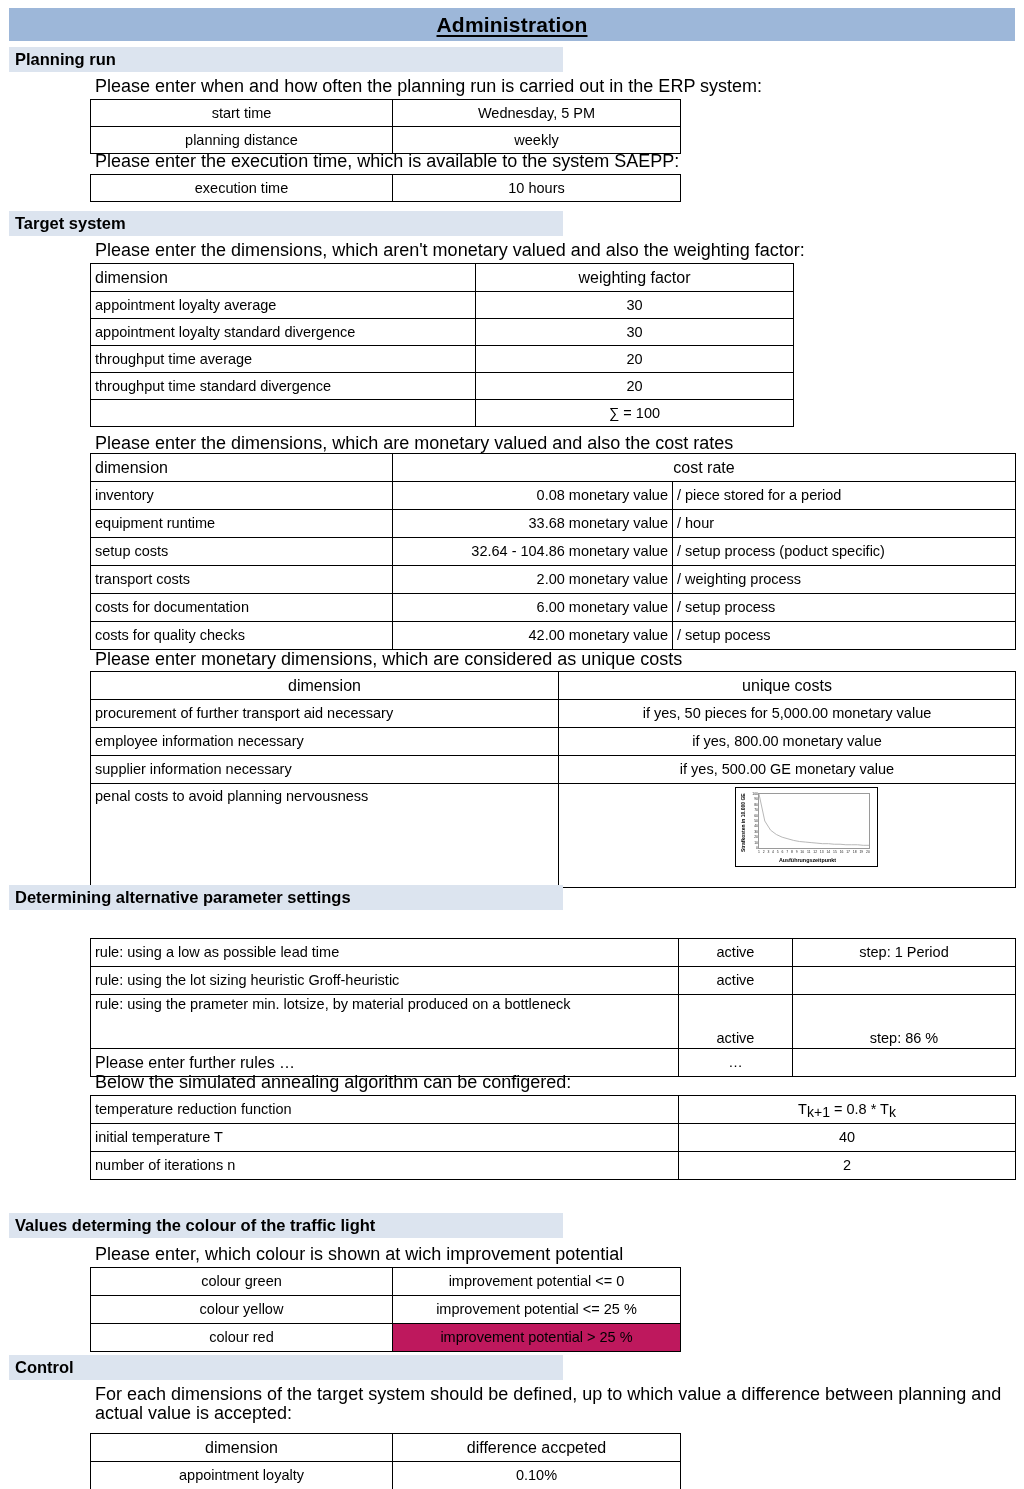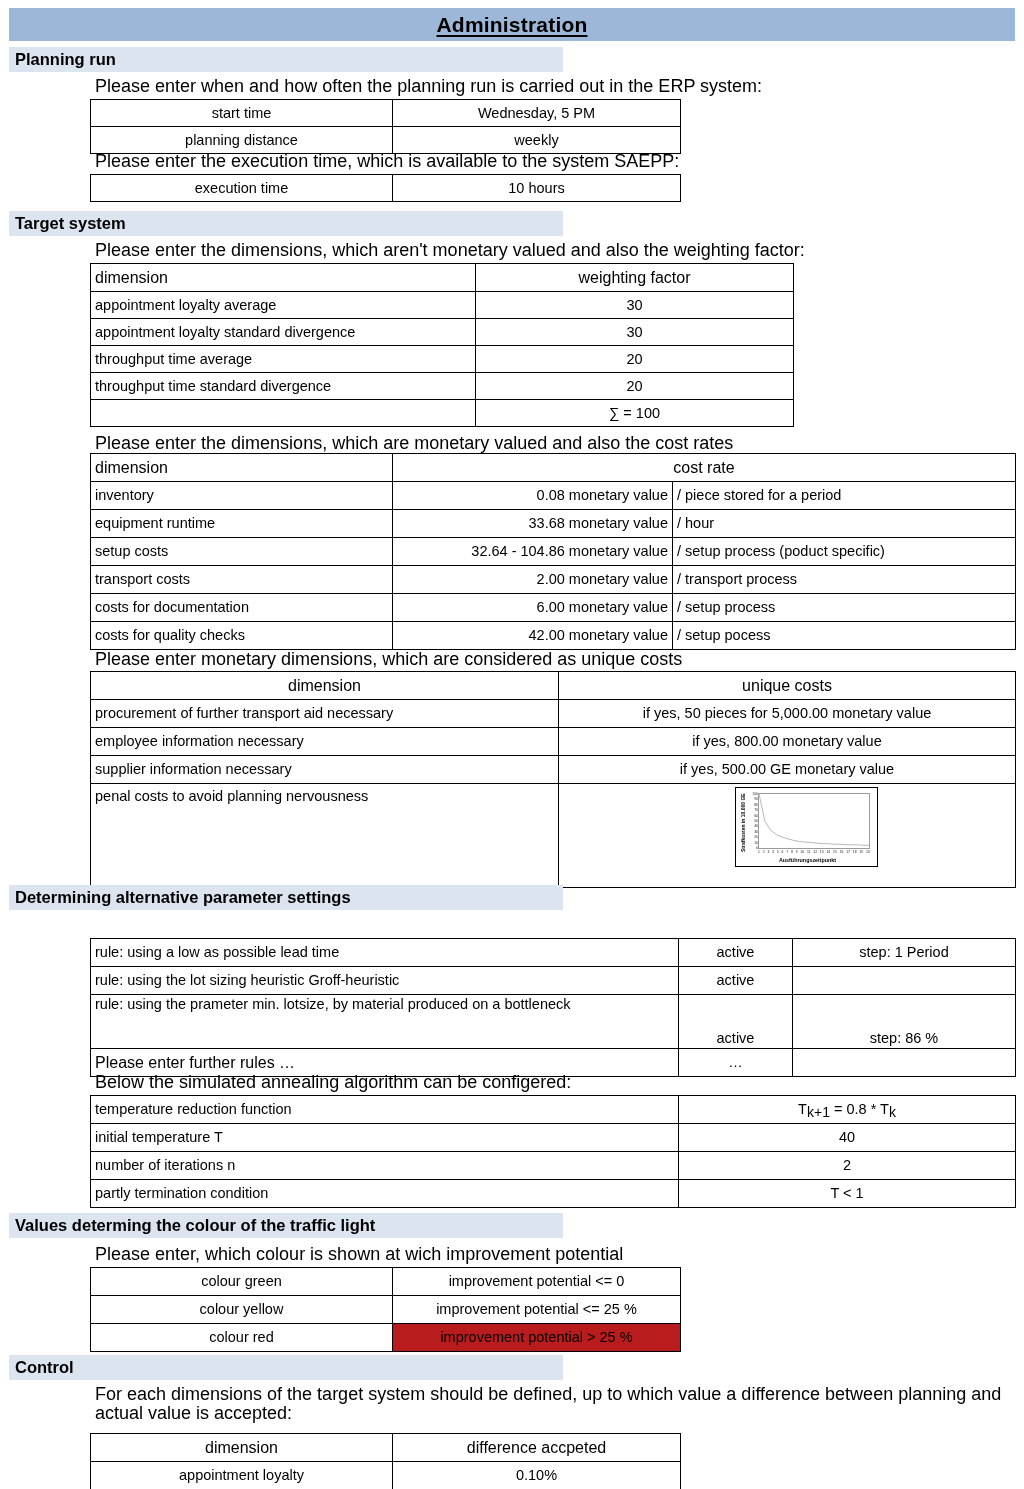--- a/index.html
+++ b/index.html
@@ -211,21 +211,21 @@
         <td class="unit">/ hour</td>
       </tr>
       <tr>
         <td style="height:25px;">setup costs</td>
         <td class="num">32.64 - 104.86 monetary value</td>
         <td class="unit">/ setup process (poduct specific)</td>
       </tr>
       <tr>
         <td style="height:25px;">transport costs</td>
         <td class="num">2.00 monetary value</td>
-        <td class="unit">/ transport process</td>
+        <td class="unit">/ weighting process</td>
       </tr>
       <tr>
         <td style="height:25px;">costs for documentation</td>
         <td class="num">6.00 monetary value</td>
         <td class="unit">/ setup process</td>
       </tr>
       <tr>
         <td style="height:25px;">costs for quality checks</td>
         <td class="num">42.00 monetary value</td>
         <td class="unit">/ setup pocess</td>
@@ -358,24 +358,20 @@
         <td class="val"><span>T</span><sub>k+1</sub><span> = 0.8 * T</span><sub>k</sub></td>
       </tr>
       <tr>
         <td class="keyleft" style="height:25px;">initial temperature T</td>
         <td class="val">40</td>
       </tr>
       <tr>
         <td class="keyleft" style="height:25px;">number of iterations n</td>
         <td class="val">2</td>
       </tr>
-      <tr>
-        <td class="keyleft" style="height:25px;">partly termination condition</td>
-        <td class="val">T &lt; 1</td>
-      </tr>
     </tbody>
   </table>
 
   <div class="sec" style="top:1213px;">
     <span>Values determing the colour of the traffic light</span>
   </div>
 
   <div class="para" style="top:1245px;">Please enter, which colour is shown at wich improvement potential</div>
 
   <table class="grid" style="left:90px; top:1267px; width:590px;">
@@ -387,21 +383,21 @@
       <tr>
         <td class="key" style="height:25px;">colour green</td>
         <td class="val">improvement potential &lt;= 0</td>
       </tr>
       <tr>
         <td class="key" style="height:25px;">colour yellow</td>
         <td class="val">improvement potential &lt;= 25 %</td>
       </tr>
       <tr>
         <td class="key" style="height:25px;">colour red</td>
-        <td class="val" style="background:#b91c1c;">improvement potential &gt; 25 %</td>
+        <td class="val" style="background:#be185d;">improvement potential &gt; 25 %</td>
       </tr>
     </tbody>
   </table>
 
   <div class="sec" style="top:1355px;">
     <span>Control</span>
   </div>
 
   <div class="para wrap" style="top:1385px; width:918px;">For each dimensions of the target system should be defined, up to which value a difference between planning and actual value is accepted:</div>
 

